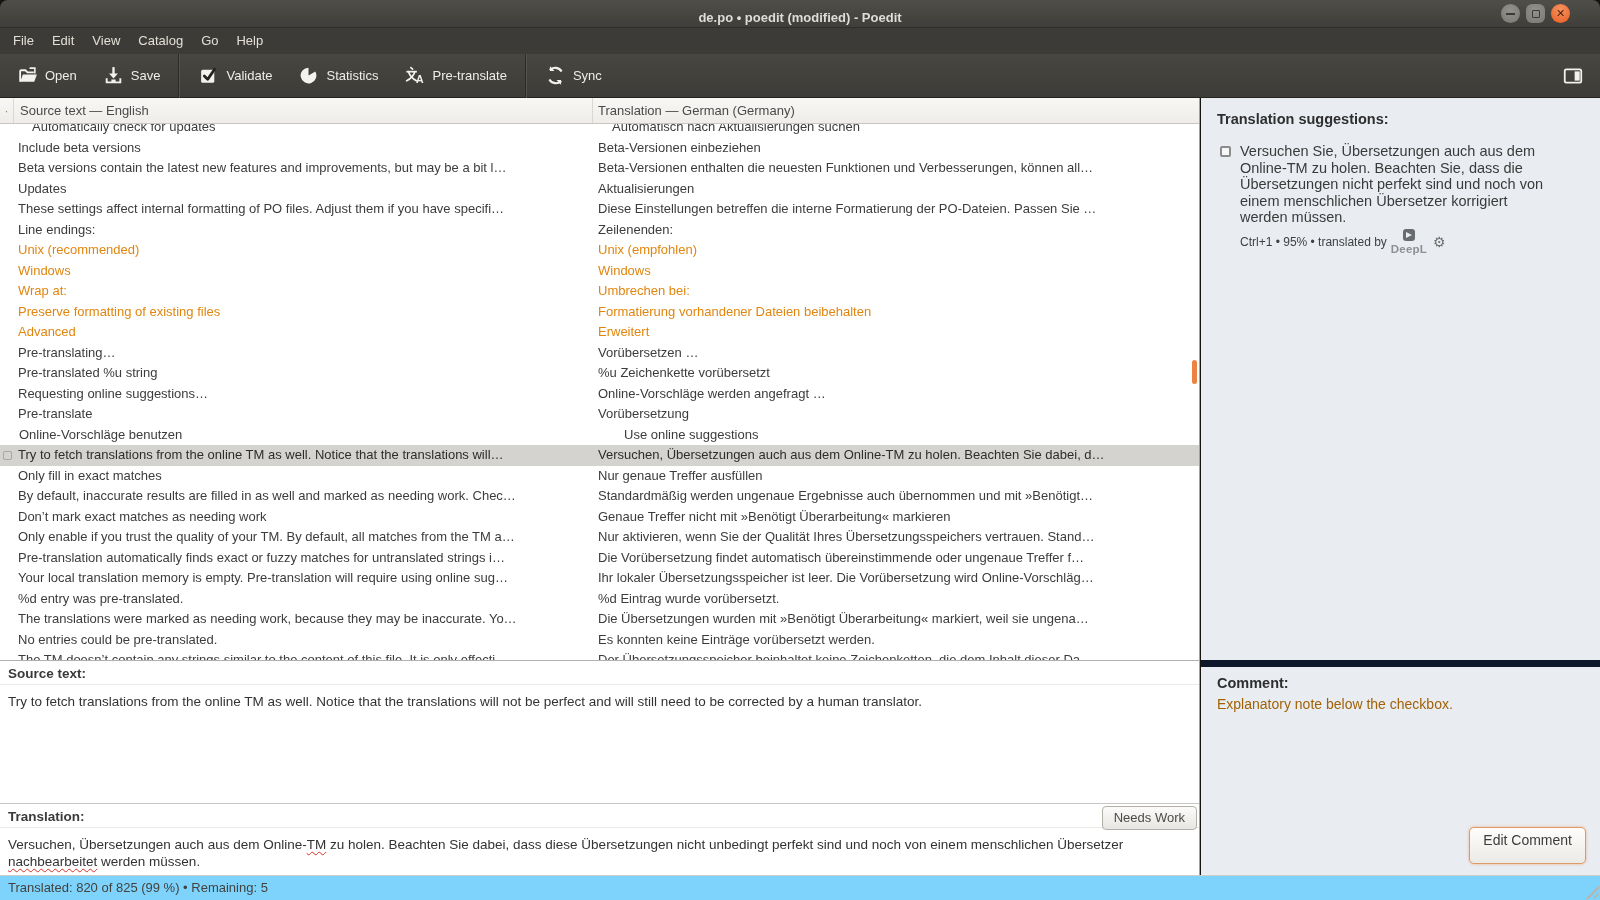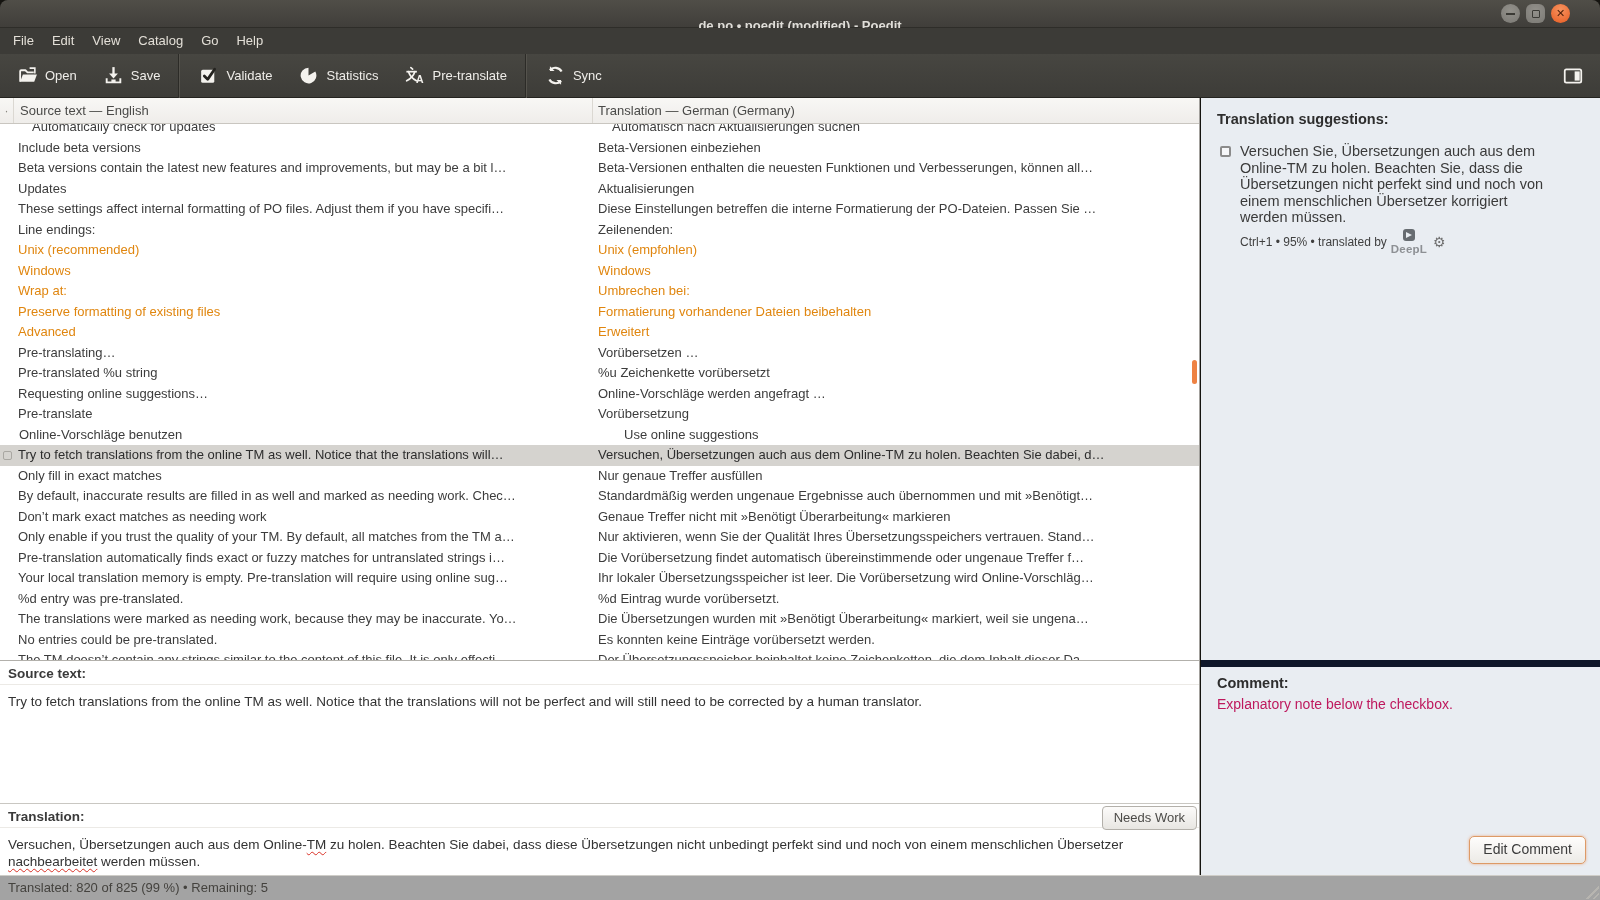--- a/index.html
+++ b/index.html
@@ -4,21 +4,21 @@
 <style>
   * { margin:0; padding:0; box-sizing:border-box; }
   html,body { width:1600px; height:900px; overflow:hidden; background:#151410;
     font-family:"Liberation Sans","DejaVu Sans",sans-serif; }
   .window { position:absolute; inset:0; }
 
   
   .titlebar { position:absolute; top:0; left:0; right:0; height:28px;
     background:linear-gradient(#504e48,#403e3a); border-radius:8px 8px 0 0;
     border-bottom:1px solid #2e2d29; }
-  .title-text { position:absolute; left:0; right:0; top:12px; height:28px;
+  .title-text { position:absolute; left:0; right:0; top:4px; height:28px;
     text-align:center; line-height:28px; font-size:13px; font-weight:bold; color:#dfddd8; }
   .winbtns { position:absolute; right:30px; top:4px; display:flex; gap:6px; }
   .wbtn { width:19px; height:19px; display:flex; align-items:center; justify-content:center; }
   .wbtn.min, .wbtn.max { background:radial-gradient(circle at 50% 35%, #93918b, #7b7974); }
   .wbtn.min { border-radius:50%; }
   .wbtn.max { border-radius:6px; }
   .wbtn.close { border-radius:50%; background:radial-gradient(circle at 50% 30%, #f6935f, #e75c23);
     color:#4a1d08; font-size:11px; font-weight:bold; }
   .min-glyph { width:9px; height:2px; background:#3b3a35; }
   .max-glyph { width:8px; height:8px; border:1.5px solid #3b3a35; border-radius:1px; }
@@ -93,29 +93,29 @@
   .sugg-meta { margin-top:3px; font-size:12px; color:#3f3f3f; display:flex; align-items:center; gap:4px; }
   .deepl-mark { display:inline-flex; align-items:center; gap:2px;flex-direction:column; }
   .deepl-bubble { width:12px; height:12px; background:#676c71; border-radius:3px; position:relative; }
   .deepl-bubble::after { content:""; position:absolute; left:3px; top:3px; width:0; height:0;
     border-left:6px solid #e9edf2; border-top:3px solid transparent; border-bottom:3px solid transparent; }
   .deepl-word { color:#8d9094; font-size:11.5px; font-weight:bold; letter-spacing:.2px; }
   .gear { color:#6f6f6f; font-size:14px; line-height:12px; margin-left:2px; }
   .comment-section { position:absolute; top:562px; left:0; right:0; bottom:0;
     border-top:7px solid #0f172a; }
   .cs-title { padding:8px 14px 0 16px; font-size:14.5px; font-weight:bold; color:#2e2e2e; }
-  .cs-text { padding:5px 14px 0 16px; font-size:14px; color:#be185d; }
-  .edit-comment-btn { position:absolute; right:14px; bottom:11px; height:28px; padding:0 13px;
+  .cs-text { padding:5px 14px 0 16px; font-size:14px; color:#a16207; }
+  .edit-comment-btn { position:absolute; right:14px; bottom:11px; height:37px; padding:0 13px;
     font-size:14px; color:#3c3c3c; background:linear-gradient(#fefdfc,#eceae6);
     border:1px solid #dd9a66; border-radius:5px; box-shadow:0 0 3px rgba(238,120,50,.55);
     line-height:24px; }
 
   
   .statusbar { position:absolute; left:0; right:0; bottom:0; height:25px;
-    background:#a3a3a3; border-top:1px solid #cfcdc8; font-size:13px; color:#44423e;
+    background:#7dd3fc; border-top:1px solid #cfcdc8; font-size:13px; color:#44423e;
     line-height:24px; padding-left:8px; }
   .resize-grip { position:absolute; right:1px; bottom:1px; width:15px; height:15px;
     background:repeating-linear-gradient(135deg, transparent 0 3px, #b7b5b0 3px 4.5px);
     clip-path:polygon(100% 0, 100% 100%, 0 100%); }
 </style>
 </head>
 <body>
 
 <div class="window">
 

